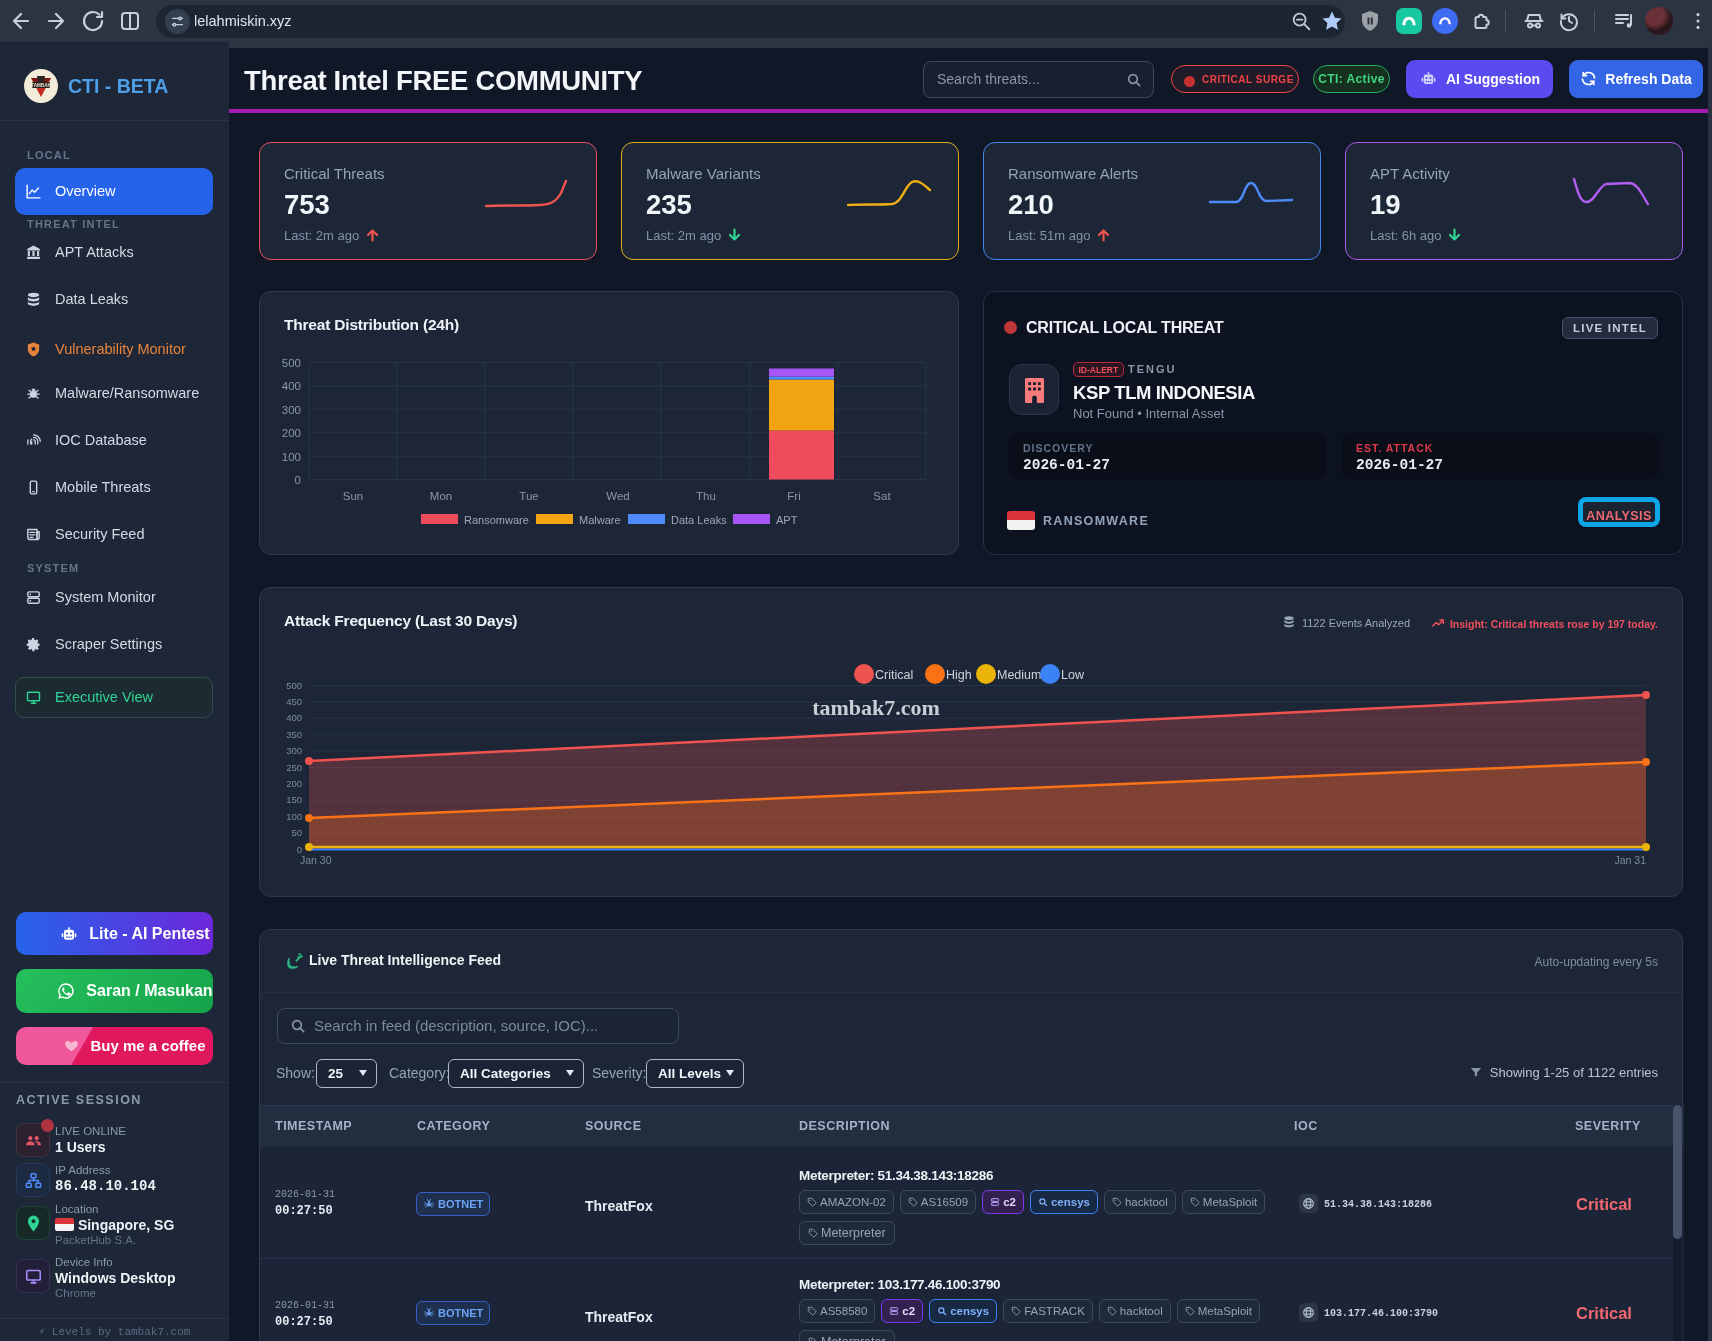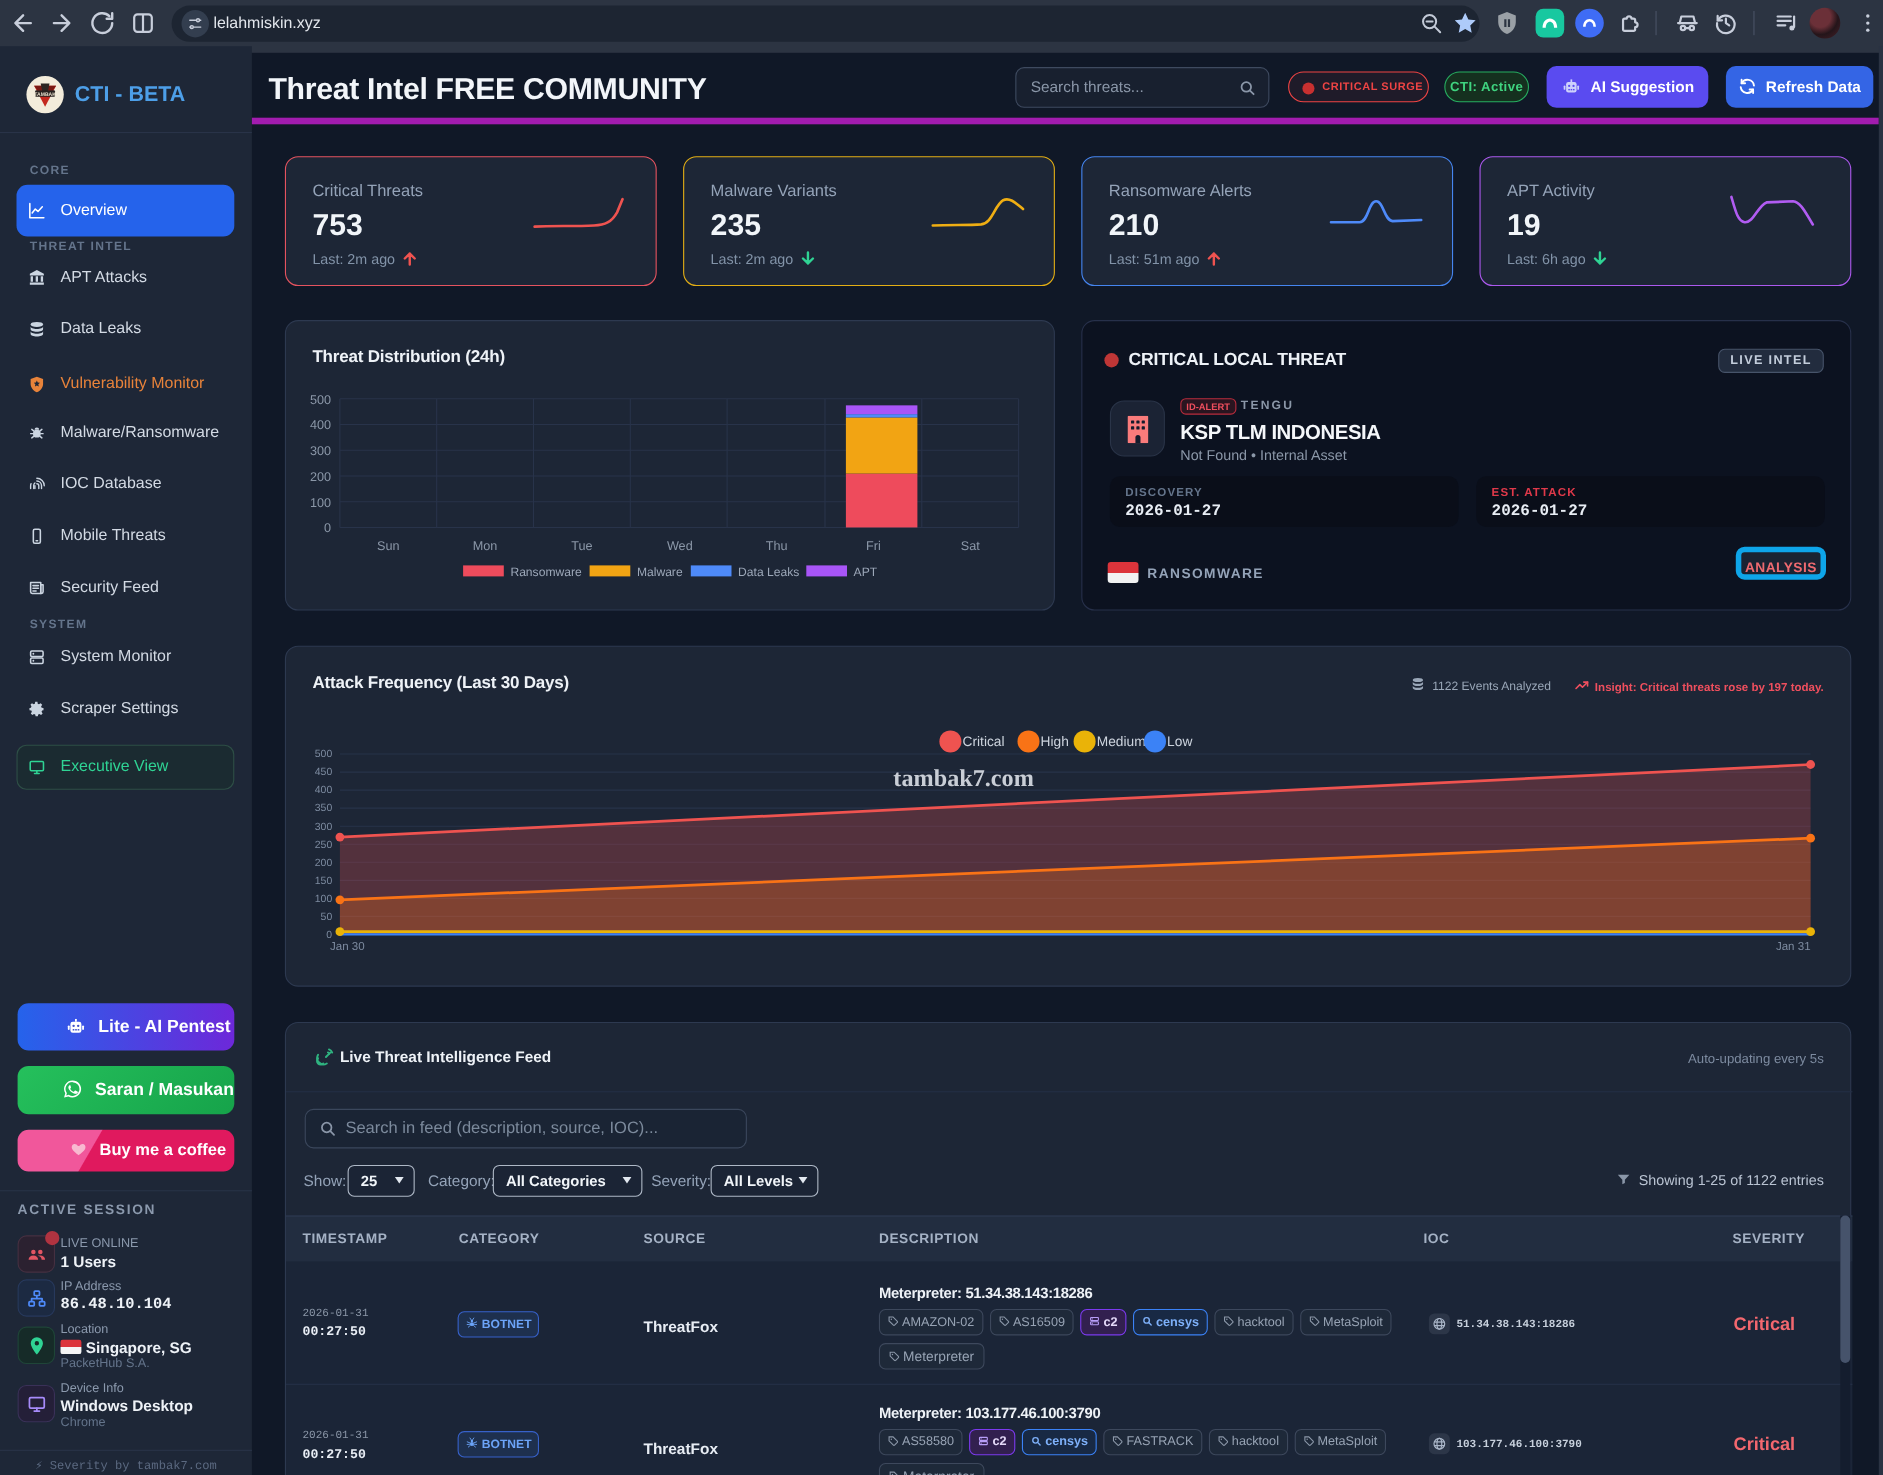--- a/index.html
+++ b/index.html
@@ -9,21 +9,21 @@
 
 #chrome{position:absolute;top:0;left:0;width:1712px;height:48px;background:#2c3442;}
 #chrome svg{display:block;}
 .cicon{position:absolute;top:9px;width:24px;height:24px;color:#c8cedb;}
 #urlpill{position:absolute;left:156px;top:5px;width:1189px;height:33px;border-radius:17px;background:#1d2532;}
 #urlico{position:absolute;left:9px;top:4px;width:25px;height:25px;border-radius:13px;background:#333e4f;}
 #urltxt{position:absolute;left:38px;top:8px;font-size:14.5px;color:#e2e6ec;}
 
 #sidebar{position:absolute;left:0;top:42px;width:229px;height:1299px;background:#1e2737;}
 #main{position:absolute;left:229px;top:42px;width:1479px;height:1299px;}
-#header{position:absolute;left:0;top:0;width:1479px;height:71px;border-bottom:6px solid #a21caf;}
+#header{position:absolute;left:0;top:0;width:1479px;height:71px;border-bottom:4px solid #a21caf;}
 h1.title{position:absolute;left:15px;top:23px;font-size:27.5px;color:#f2f5f9;letter-spacing:-0.3px;}
 
 #hsearch{position:absolute;left:694px;top:19px;width:231px;height:37px;border:1px solid #3e4a5f;border-radius:8px;background:#18202f;color:#8a96a8;font-size:14px;line-height:35px;padding-left:13px;}
 .pill{position:absolute;border-radius:999px;font-weight:bold;font-size:11px;letter-spacing:0.4px;white-space:nowrap;}
 #surge{left:942px;top:23px;width:128px;height:28px;border:1px solid #ef4444;color:#ef4444;background:rgba(239,68,68,0.07);font-size:10px;letter-spacing:0.5px;}
 #surge .dot{display:inline-block;width:11px;height:11px;border-radius:50%;background:#c93030;margin:0 7px 0 12px;vertical-align:-2px;}
 #cti{left:1084px;top:23px;width:77px;height:28px;border:1px solid #27ae60;color:#3fd37f;background:#15301f;text-align:center;line-height:26px;font-size:12px;font-weight:bold;}
 .hbtn{position:absolute;top:18px;height:38px;border-radius:9px;color:#fff;font-weight:bold;font-size:14px;text-align:center;}
 #aibtn{left:1177px;width:147px;background:#5a4bf0;}
 #refbtn{left:1340px;width:134px;background:#3465e5;}
@@ -153,21 +153,21 @@
     <svg viewBox="0 0 34 34" style="width:34px;height:34px">
         <path d="M7 9 L27 9 L17 28 Z" fill="#c4281e"></path>
         <path d="M7 9 L27 9 L24 13 L10 13 Z" fill="#7a1812"></path>
         <path d="M13 7 L21 7 L19 17 L15 17 Z" fill="#2b2422"></path>
         <rect x="8" y="13" width="18" height="6" rx="1" fill="#27211f"></rect>
         <text x="17" y="18" font-size="4.6" fill="#e8decb" text-anchor="middle" font-weight="bold" font-family="Liberation Sans">TAMBAK</text>
       </svg>
   </div>
   <div class="abs" style="left:68px;top:33px;font-size:19.5px;font-weight:bold;color:#4d9fe8">CTI - BETA</div>
   <div class="abs" style="left:0;top:78px;width:229px;height:1px;background:#293348"></div>
-  <div class="slabel" style="top:107px">CORE</div>
+  <div class="slabel" style="top:107px">LOCAL</div>
   <div class="sitem active" style="top:126px">
       <svg class="si" viewBox="0 0 24 24" fill="none" stroke="#fff" stroke-width="2" stroke-linecap="round" stroke-linejoin="round">
         <path d="M3 3v18h18"></path>
         <path d="M6 15l4-5 3.5 3L19 7"></path>
       </svg>
       <span>Overview</span>
     </div>
   <div class="slabel" style="top:176px">THREAT INTEL</div>
   <div class="sitem" style="top:187px">
       <svg class="si" viewBox="0 0 24 24" fill="#cbd5e1">
@@ -289,21 +289,21 @@
   <div class="sessval" style="top:1175px"><span style="display:inline-block;width:19px;height:13px;vertical-align:-1px;border-radius:2px;overflow:hidden;background:linear-gradient(#dc343b 50%,#f5f5f5 50%)"></span> Singapore, SG</div>
   <div class="sesslab" style="top:1192px;color:#64748b">PacketHub S.A.</div>
   <div class="sessbox" style="top:1217px;background:#241f38;border-color:#3a3158"><svg style="width:19px;height:19px;margin:7px" viewBox="0 0 24 24" fill="none" stroke="#a78bfa" stroke-width="2" stroke-linejoin="round">
         <rect x="3.5" y="4.5" width="17" height="12" rx="1.5"></rect>
         <path d="M9 20h6M12 16.5V20" stroke-linecap="round"></path>
       </svg></div>
   <div class="sesslab" style="top:1214px">Device Info</div>
   <div class="sessval" style="top:1228px">Windows Desktop</div>
   <div class="sesslab" style="top:1245px;color:#64748b">Chrome</div>
   <div class="abs" style="left:0;top:1276px;width:229px;height:22px;border-top:1px solid #293348"></div>
-  <div class="abs mono" style="left:0;top:1283px;width:229px;text-align:center;font-size:11px;color:#5b6980">⚡ Severity by tambak7.com</div>
+  <div class="abs mono" style="left:0;top:1283px;width:229px;text-align:center;font-size:11px;color:#5b6980">⚡ Levels by tambak7.com</div>
 </div>
 <div id="main">
   <div id="header">
     <h1 class="title">Threat Intel FREE COMMUNITY</h1>
     <div id="hsearch">Search threats...
       <svg style="position:absolute;right:11px;top:10px;width:16px;height:16px" viewBox="0 0 24 24" fill="none" stroke="#8a96a8" stroke-width="2.4" stroke-linecap="round">
           <circle cx="10.5" cy="10.5" r="6.5"></circle>
           <path d="M15.5 15.5L20.5 20.5"></path>
         </svg>
     </div>

